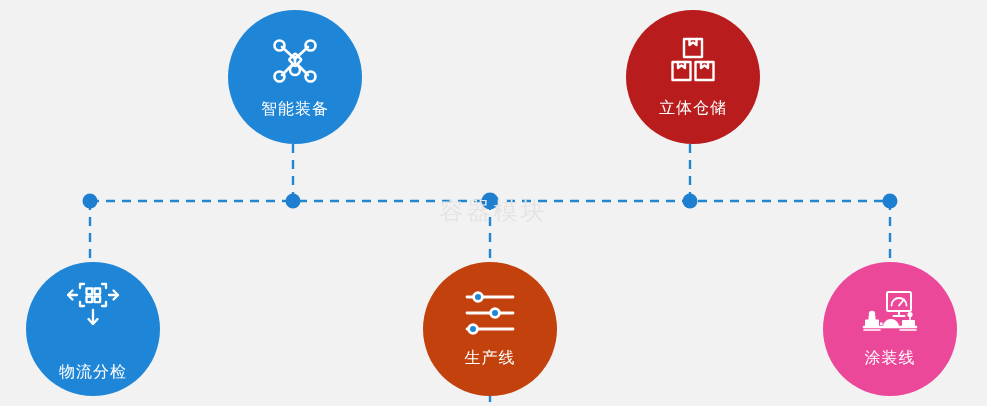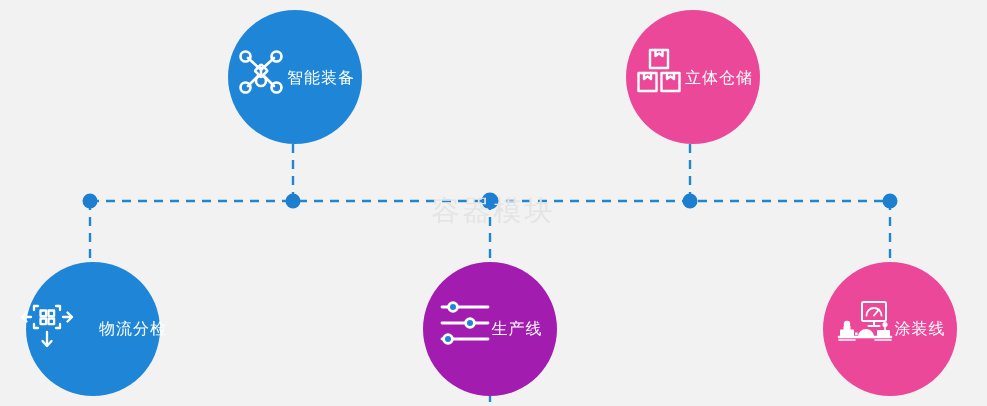--- a/index.html
+++ b/index.html
@@ -25,34 +25,34 @@
     top: 0;
     width: 987px;
     height: 406px;
   }
   .watermark {
     position: absolute;
     left: 0;
     top: 196px;
     width: 987px;
     text-align: center;
-    font-size: 28px;
+    font-size: 24px;
     letter-spacing: 3px;
     color: #e4e4e4;
     font-family: "DejaVu Sans", "Liberation Sans", sans-serif;
     user-select: none;
     pointer-events: none;
     line-height: 30px;
   }
   .node-circle {
     position: absolute;
     border-radius: 50%;
     background: #1f86d7;
     display: flex;
-    flex-direction: row;
+    flex-direction: column;
     align-items: center;
     justify-content: center;
     box-sizing: border-box;
   }
   .node-icon {
     display: block;
     line-height: 0;
   }
   .node-label {
     color: #ffffff;
@@ -119,21 +119,21 @@
         <circle cx="41.5" cy="10.5" r="5"></circle>
         <circle cx="10.5" cy="41.5" r="5"></circle>
         <circle cx="41.5" cy="41.5" r="5"></circle>
         <rect x="21.7" y="20.2" width="9" height="9" rx="1.2" transform="rotate(45 26.2 24.7)"></rect>
         <circle cx="26" cy="35" r="5"></circle>
       </svg>
     </span>
     <span class="node-label" style="color: rgb(255, 255, 255);">智能装备</span>
   </div>
 
-  <div class="node-circle n-stereo-warehouse" style="background: #ec4899;">
+  <div class="node-circle n-stereo-warehouse" style="background: #b91c1c;">
     <span class="node-icon">
       <svg width="52" height="50" viewBox="0 0 52 50" fill="none" stroke="#ffffff" stroke-width="2.4" stroke-linecap="round" stroke-linejoin="round">
 
         <rect x="17" y="3" width="18" height="18"></rect>
         <path d="M22.5 3 v6 l3.5 -2.6 l3.5 2.6 v-6"></path>
 
         <rect x="5.5" y="26" width="18" height="18"></rect>
         <path d="M11 26 v6 l3.5 -2.6 l3.5 2.6 v-6"></path>
 
         <rect x="28.5" y="26" width="18" height="18"></rect>
@@ -163,21 +163,21 @@
         <path d="M44 19 H52.5"></path>
         <path d="M48.5 14.5 L53 19 l-4.5 4.5"></path>
 
         <path d="M28 34 V47.5"></path>
         <path d="M23.5 43 L28 48 l4.5 -5"></path>
       </svg>
     </span>
     <span class="node-label" style="color: rgb(255, 255, 255);">物流分检</span>
   </div>
 
-  <div class="node-circle n-production-line" style="background: #a21caf;">
+  <div class="node-circle n-production-line" style="background: #c2410c;">
     <span class="node-icon">
       <svg width="54" height="46" viewBox="0 0 54 46" fill="none" stroke="#ffffff" stroke-width="2.8" stroke-linecap="round">
         <line x1="4" y1="7" x2="50" y2="7"></line>
         <line x1="4" y1="23" x2="50" y2="23"></line>
         <line x1="4" y1="39" x2="50" y2="39"></line>
         <circle cx="15" cy="7" r="4.4" fill="#1f86d7"></circle>
         <circle cx="32" cy="23" r="4.4" fill="#1f86d7"></circle>
         <circle cx="10" cy="39" r="4.4" fill="#1f86d7"></circle>
       </svg>
     </span>

